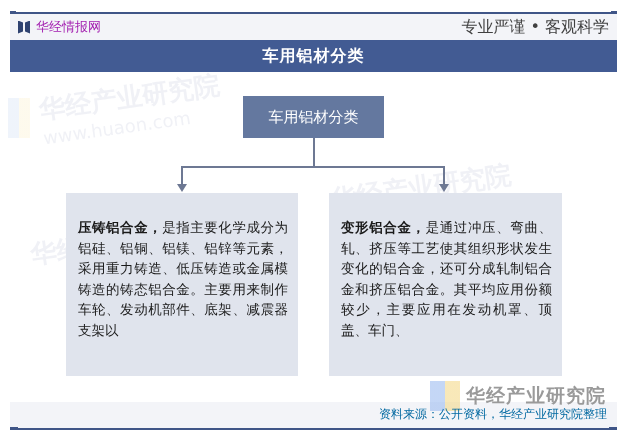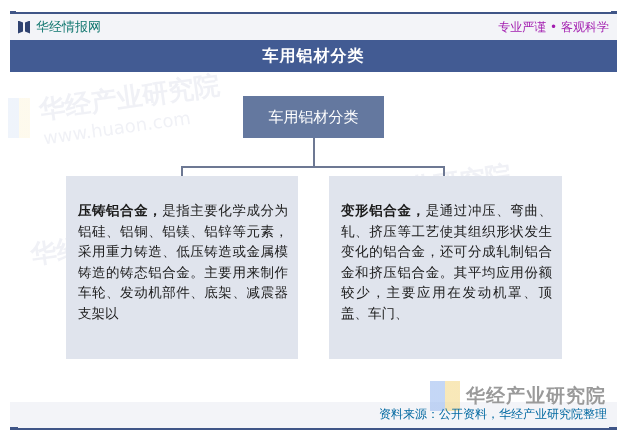--- a/index.html
+++ b/index.html
@@ -14,28 +14,28 @@
   .frame-top-line::before, .frame-top-line::after {
     content: ""; position: absolute; top: -1px; width: 6px; height: 3px; background: #3f5587;
   }
   .frame-top-line::before { left: 0; }
   .frame-top-line::after { right: 0; }
   .header {
     position: absolute; left: 10px; right: 6px; top: 14px; height: 26px;
     background: #f3f4f8; display: flex; align-items: center; justify-content: space-between;
     padding: 0 8px; box-sizing: border-box;
   }
-  .brand { display: flex; align-items: center; gap: 6px; color: #0f766e; font-size: 13px; }
+  .brand { display: flex; align-items: center; gap: 6px; color: #a21caf; font-size: 13px; }
   .brand-icon { width: 12px; height: 13px; position: relative; }
   .brand-icon::before, .brand-icon::after {
     content: ""; position: absolute; top: 0; width: 5px; height: 13px; background: #2f4270;
   }
   .brand-icon::before { left: 0; clip-path: polygon(0 0, 100% 15%, 100% 85%, 0 100%); }
   .brand-icon::after { right: 0; clip-path: polygon(0 15%, 100% 0, 100% 100%, 0 85%); }
-  .slogan { color: #a21caf; font-size: 12px; }
+  .slogan { color: #404040; font-size: 16px; }
   .title-bar {
     position: absolute; left: 10px; right: 6px; top: 40px; height: 32px;
     background: #425b93; color: #ffffff; font-size: 16px; font-weight: bold;
     display: flex; align-items: center; justify-content: center; letter-spacing: 1px;
   }
   .watermark {
     position: absolute; color: rgba(170, 180, 205, 0.18); font-weight: bold;
     font-size: 26px; transform: rotate(-8deg); white-space: nowrap; pointer-events: none;
   }
   .watermark small { display: block; font-size: 18px; font-weight: normal; }
@@ -48,21 +48,21 @@
     background: #64789f; color: #ffffff; font-size: 15px;
     display: flex; align-items: center; justify-content: center;
   }
   .line { position: absolute; background: #6d7893; }
   .arrow {
     position: absolute; width: 0; height: 0;
     border-left: 5px solid transparent; border-right: 5px solid transparent;
     border-top: 8px solid #6d7893;
   }
   .branch-box {
-    position: absolute; top: 176px; height: 183px; background: #e0e4ed;
+    position: absolute; top: 193px; height: 183px; background: #e0e4ed;
     box-sizing: border-box; padding: 24px 10px 26px 12px;
     font-family: "DejaVu Serif", "Liberation Serif", serif;
     font-size: 13.5px; line-height: 20.5px; color: #1a1a1a; text-align: justify;
   }
   .branch-box .term { font-weight: bold; }
   .branch-box .last { display: block; text-align: center; }
   .left-box { left: 66px; width: 232px; }
   .right-box { left: 329px; width: 233px; }
   .footer-band {
     position: absolute; left: 10px; right: 6px; top: 402px; height: 26px;

